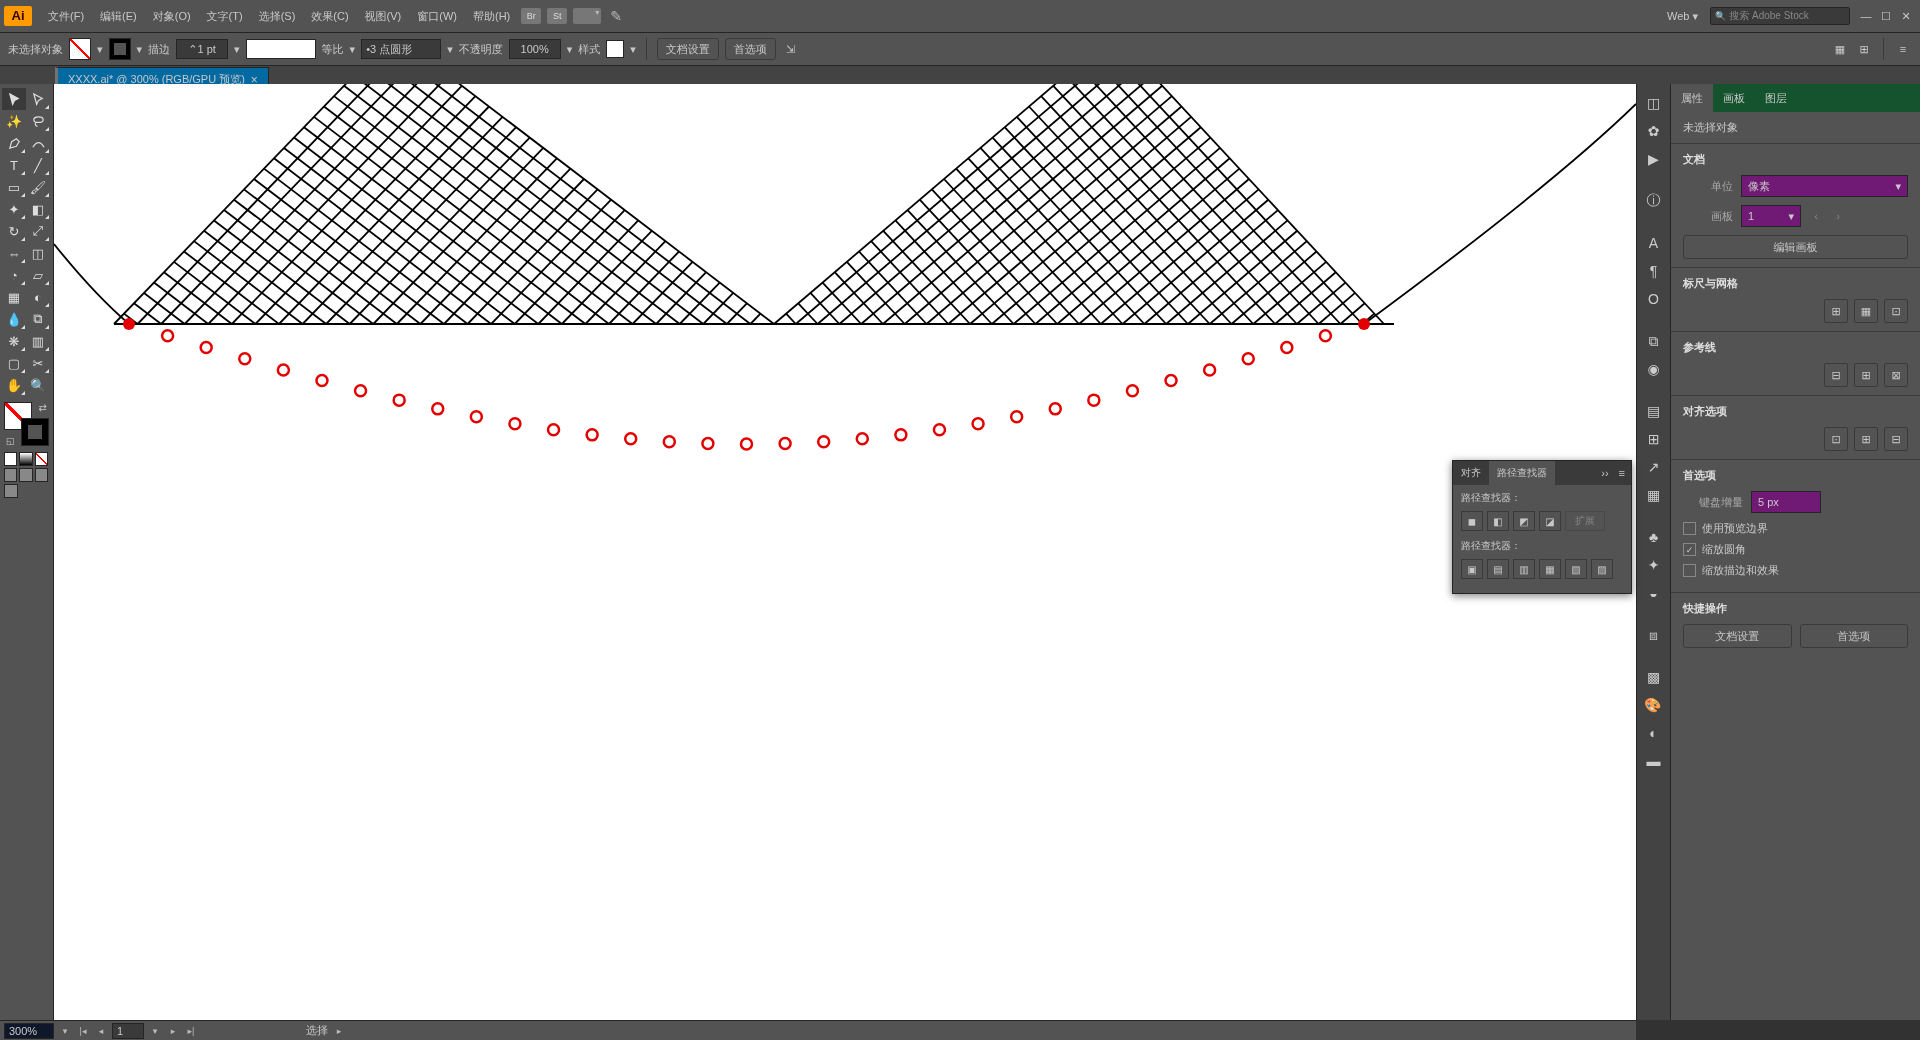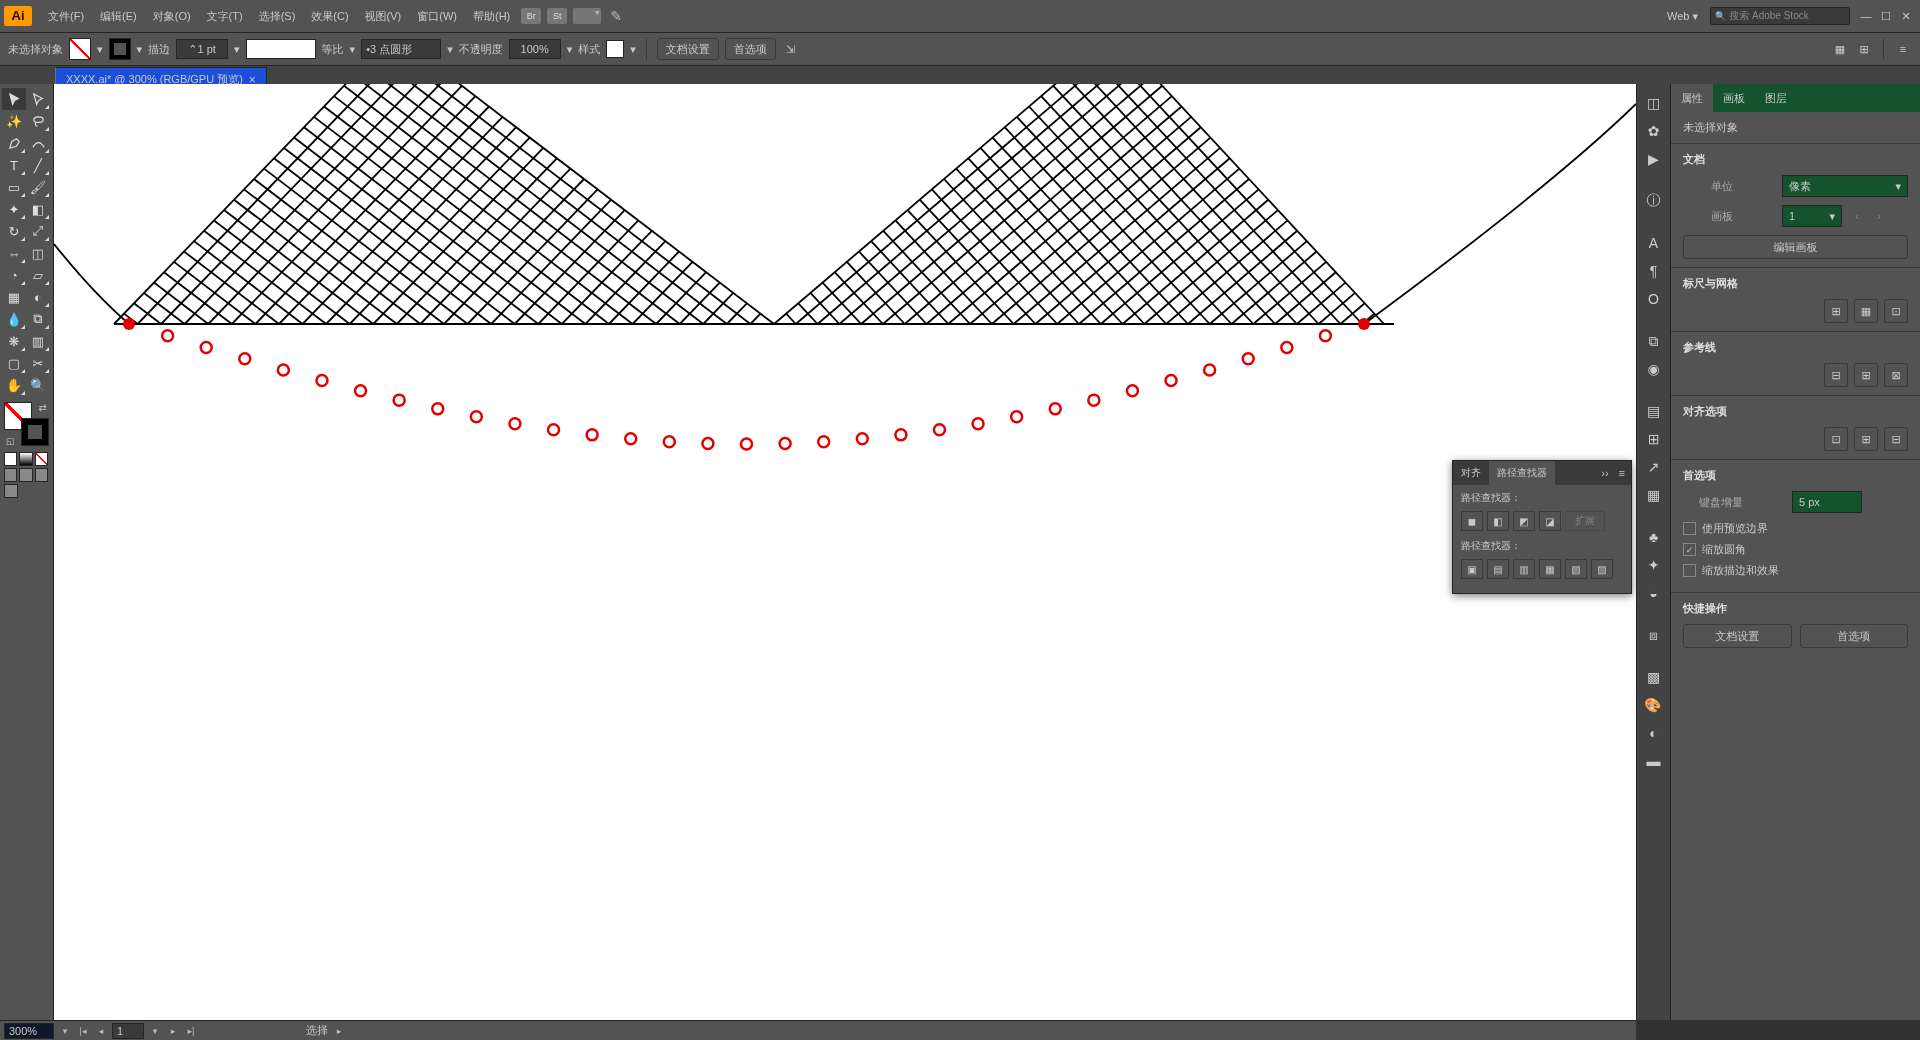--- a/index.html
+++ b/index.html
@@ -22,21 +22,21 @@
 .ctrlbar .swatch2 { width:22px; height:22px; border:1px solid #252525; background:#000; position:relative; }
 .ctrlbar .swatch2 .inner { position:absolute; inset:4px; background:#535353; }
 .ctrlbar .numfield { width:52px; height:20px; background:#3a3a3a; border:1px solid #252525; display:flex; align-items:center; justify-content:center; }
 .ctrlbar .widefield { width:70px; height:20px; background:#fff; border:1px solid #252525; }
 .ctrlbar .profilefield { width:80px; height:20px; background:#3a3a3a; border:1px solid #252525; display:flex; align-items:center; padding:0 4px; }
 .ctrlbar .sep { width:1px; height:22px; background:#3a3a3a; margin:0 4px; }
 .ctrlbar .swatch3 { width:18px; height:18px; background:#fff; border:1px solid #252525; }
 .ctrlbar .btn { height:22px; padding:0 8px; border:1px solid #3a3a3a; border-radius:3px; display:flex; align-items:center; cursor:pointer; }
 .ctrlbar .ricon { width:18px; height:18px; display:flex; align-items:center; justify-content:center; }
 .tabbar { height:26px; background:#434343; display:flex; align-items:flex-end; padding-left:55px; border-bottom:1px solid #252525; }
-.tabbar .tab { height:24px; background:#1d4ed8; padding:0 10px; display:flex; align-items:center; gap:6px; border-top:1px solid #252525; border-left:1px solid #737373; border-right:1px solid #252525; }
+.tabbar .tab { height:24px; background:#0369a1; padding:0 10px; display:flex; align-items:center; gap:6px; border-top:1px solid #252525; border-left:3px solid #737373; border-right:1px solid #252525; }
 .tabbar .tab .close { cursor:pointer; font-size:12px; }
 .main { position:absolute; top:84px; bottom:20px; left:0; right:0; display:flex; }
 .toolbox { width:54px; background:#535353; border-right:1px solid #252525; display:flex; flex-wrap:wrap; align-content:flex-start; padding:4px 2px; gap:0; }
 .tool { width:24px; height:22px; display:flex; align-items:center; justify-content:center; cursor:pointer; position:relative; color:#ddd; font-size:13px; }
 .tool.sub::after { content:""; position:absolute; right:1px; bottom:1px; border:2px solid transparent; border-right-color:#ddd; border-bottom-color:#ddd; width:0; height:0; }
 .tool.active { background:#3a3a3a; }
 .tool svg { width:15px; height:15px; stroke:#ddd; fill:none; stroke-width:1.3; }
 .fillstroke { width:48px; height:44px; position:relative; margin:6px 2px; }
 .fillstroke .fill { position:absolute; top:0; left:0; width:28px; height:28px; background:linear-gradient(to top right,transparent 46%,red 46%,red 54%,transparent 54%),#fff; border:1px solid #252525; }
 .fillstroke .stroke { position:absolute; bottom:0; right:0; width:28px; height:28px; background:#000; border:1px solid #252525; }
@@ -50,21 +50,21 @@
 .rightdock .dbtn { width:30px; height:26px; display:flex; align-items:center; justify-content:center; cursor:pointer; color:#ccc; font-size:14px; border-radius:3px; }
 .rightdock .dgap { height:12px; }
 .proppanel { width:250px; background:#535353; border-left:1px solid #252525; display:flex; flex-direction:column; }
 .proppanel .tabs { height:28px; background:#14532d; display:flex; align-items:center; }
 .proppanel .ptab { padding:0 10px; height:28px; display:flex; align-items:center; cursor:pointer; }
 .proppanel .ptab.active { background:#535353; }
 .proppanel .section { padding:8px 12px; border-bottom:1px solid #3a3a3a; }
 .proppanel .stitle { color:#ddd; margin-bottom:8px; font-weight:bold; }
 .proppanel .row { display:flex; align-items:center; gap:8px; margin-bottom:8px; }
 .proppanel .slabel { width:50px; text-align:right; color:#aaa; }
-.proppanel .dd2 { flex:1; height:22px; background:#14532d; border:1px solid #252525; display:flex; align-items:center; justify-content:space-between; padding:8px 6px;margin-left:41px; }
+.proppanel .dd2 { flex:1; height:22px; background:#701a75; border:1px solid #252525; display:flex; align-items:center; justify-content:space-between; padding:8px 6px; }
 .proppanel .fullbtn { width:100%; height:24px; border:1px solid #3a3a3a; border-radius:3px; display:flex; align-items:center; justify-content:center; cursor:pointer; }
 .proppanel .halfbtn { flex:1; height:24px; border:1px solid #3a3a3a; border-radius:3px; display:flex; align-items:center; justify-content:center; cursor:pointer; }
 .proppanel .iconrow { display:flex; gap:6px; }
 .proppanel .ibtn { width:24px; height:24px; border:1px solid #3a3a3a; border-radius:2px; display:flex; align-items:center; justify-content:center; cursor:pointer; }
 .proppanel .chk { display:flex; align-items:center; gap:6px; margin-bottom:6px; }
 .proppanel .chkbox { width:13px; height:13px; border:1px solid #888; display:flex; align-items:center; justify-content:center; font-size:9px; }
 .proppanel .nav { width:14px; text-align:center; color:#888; cursor:pointer; }
 .floatpanel { position:absolute; right:288px; top:460px; width:180px; background:#535353; border:1px solid #252525; box-shadow:0 2px 8px rgba(0,0,0,0.5); z-index:5; }
 .floatpanel .fptabs { height:24px; background:#3a3a3a; display:flex; align-items:center; }
 .floatpanel .fptab { padding:0 8px; height:24px; display:flex; align-items:center; cursor:pointer; font-size:10px; }

